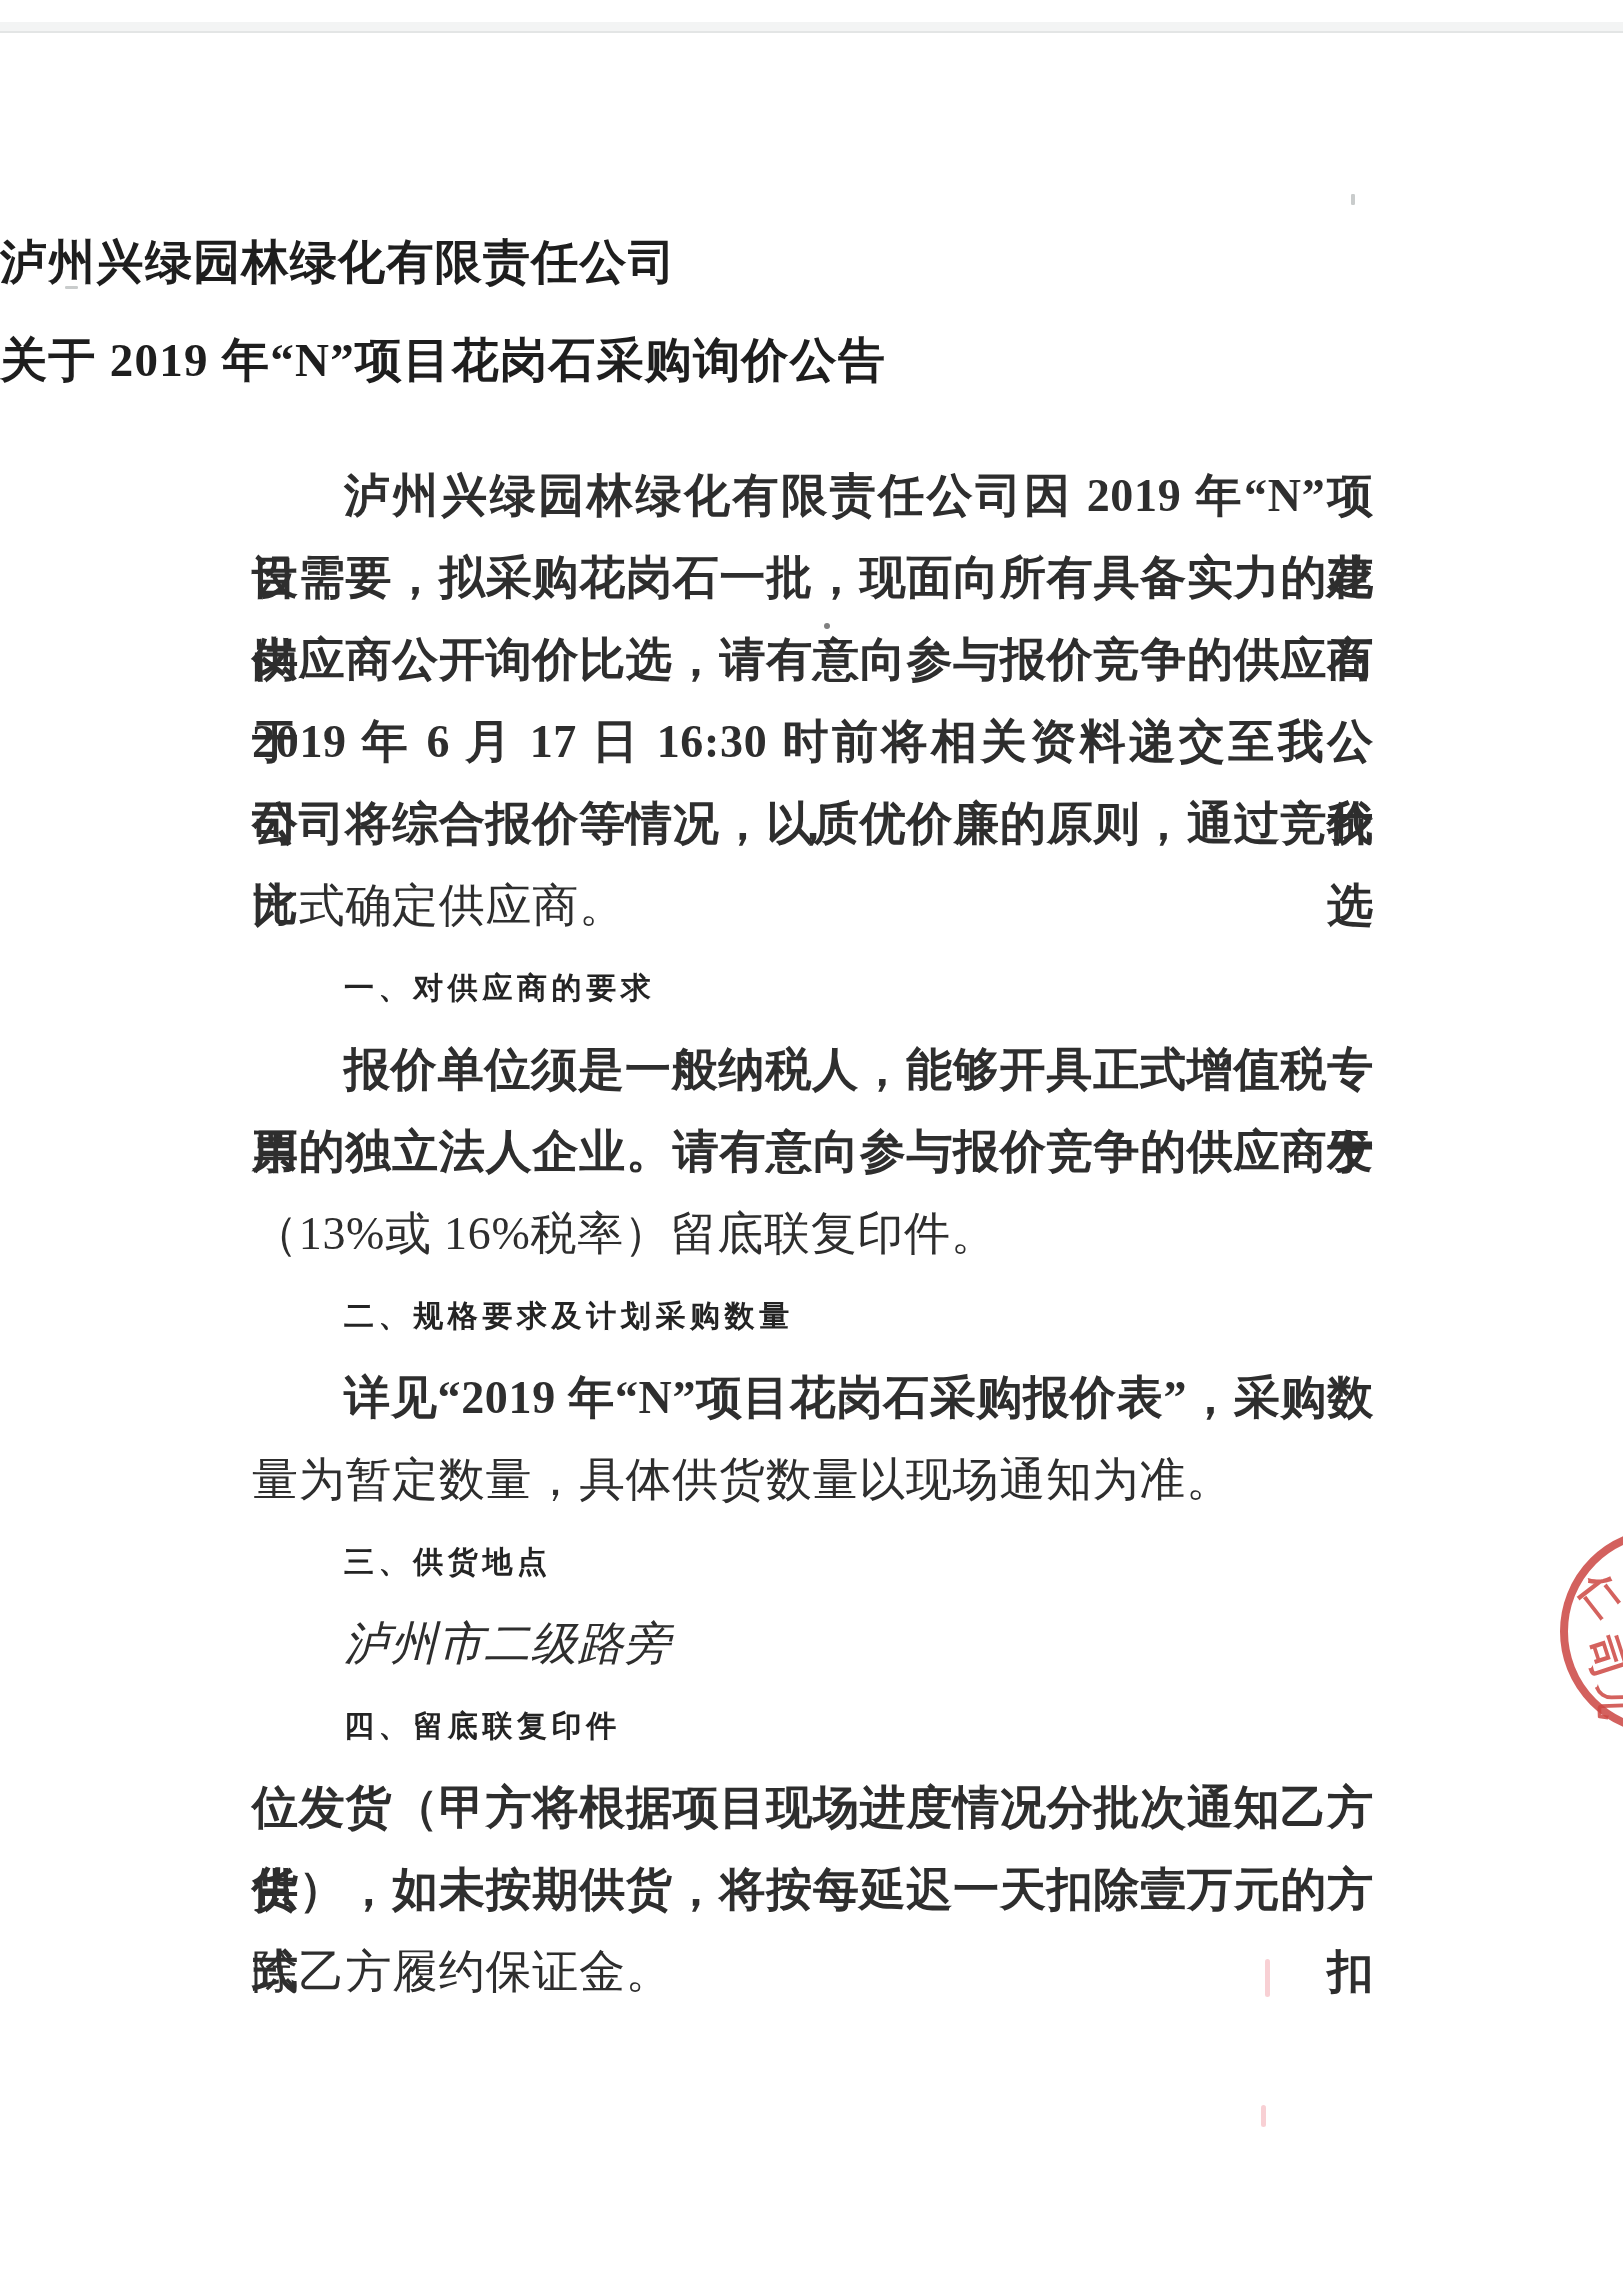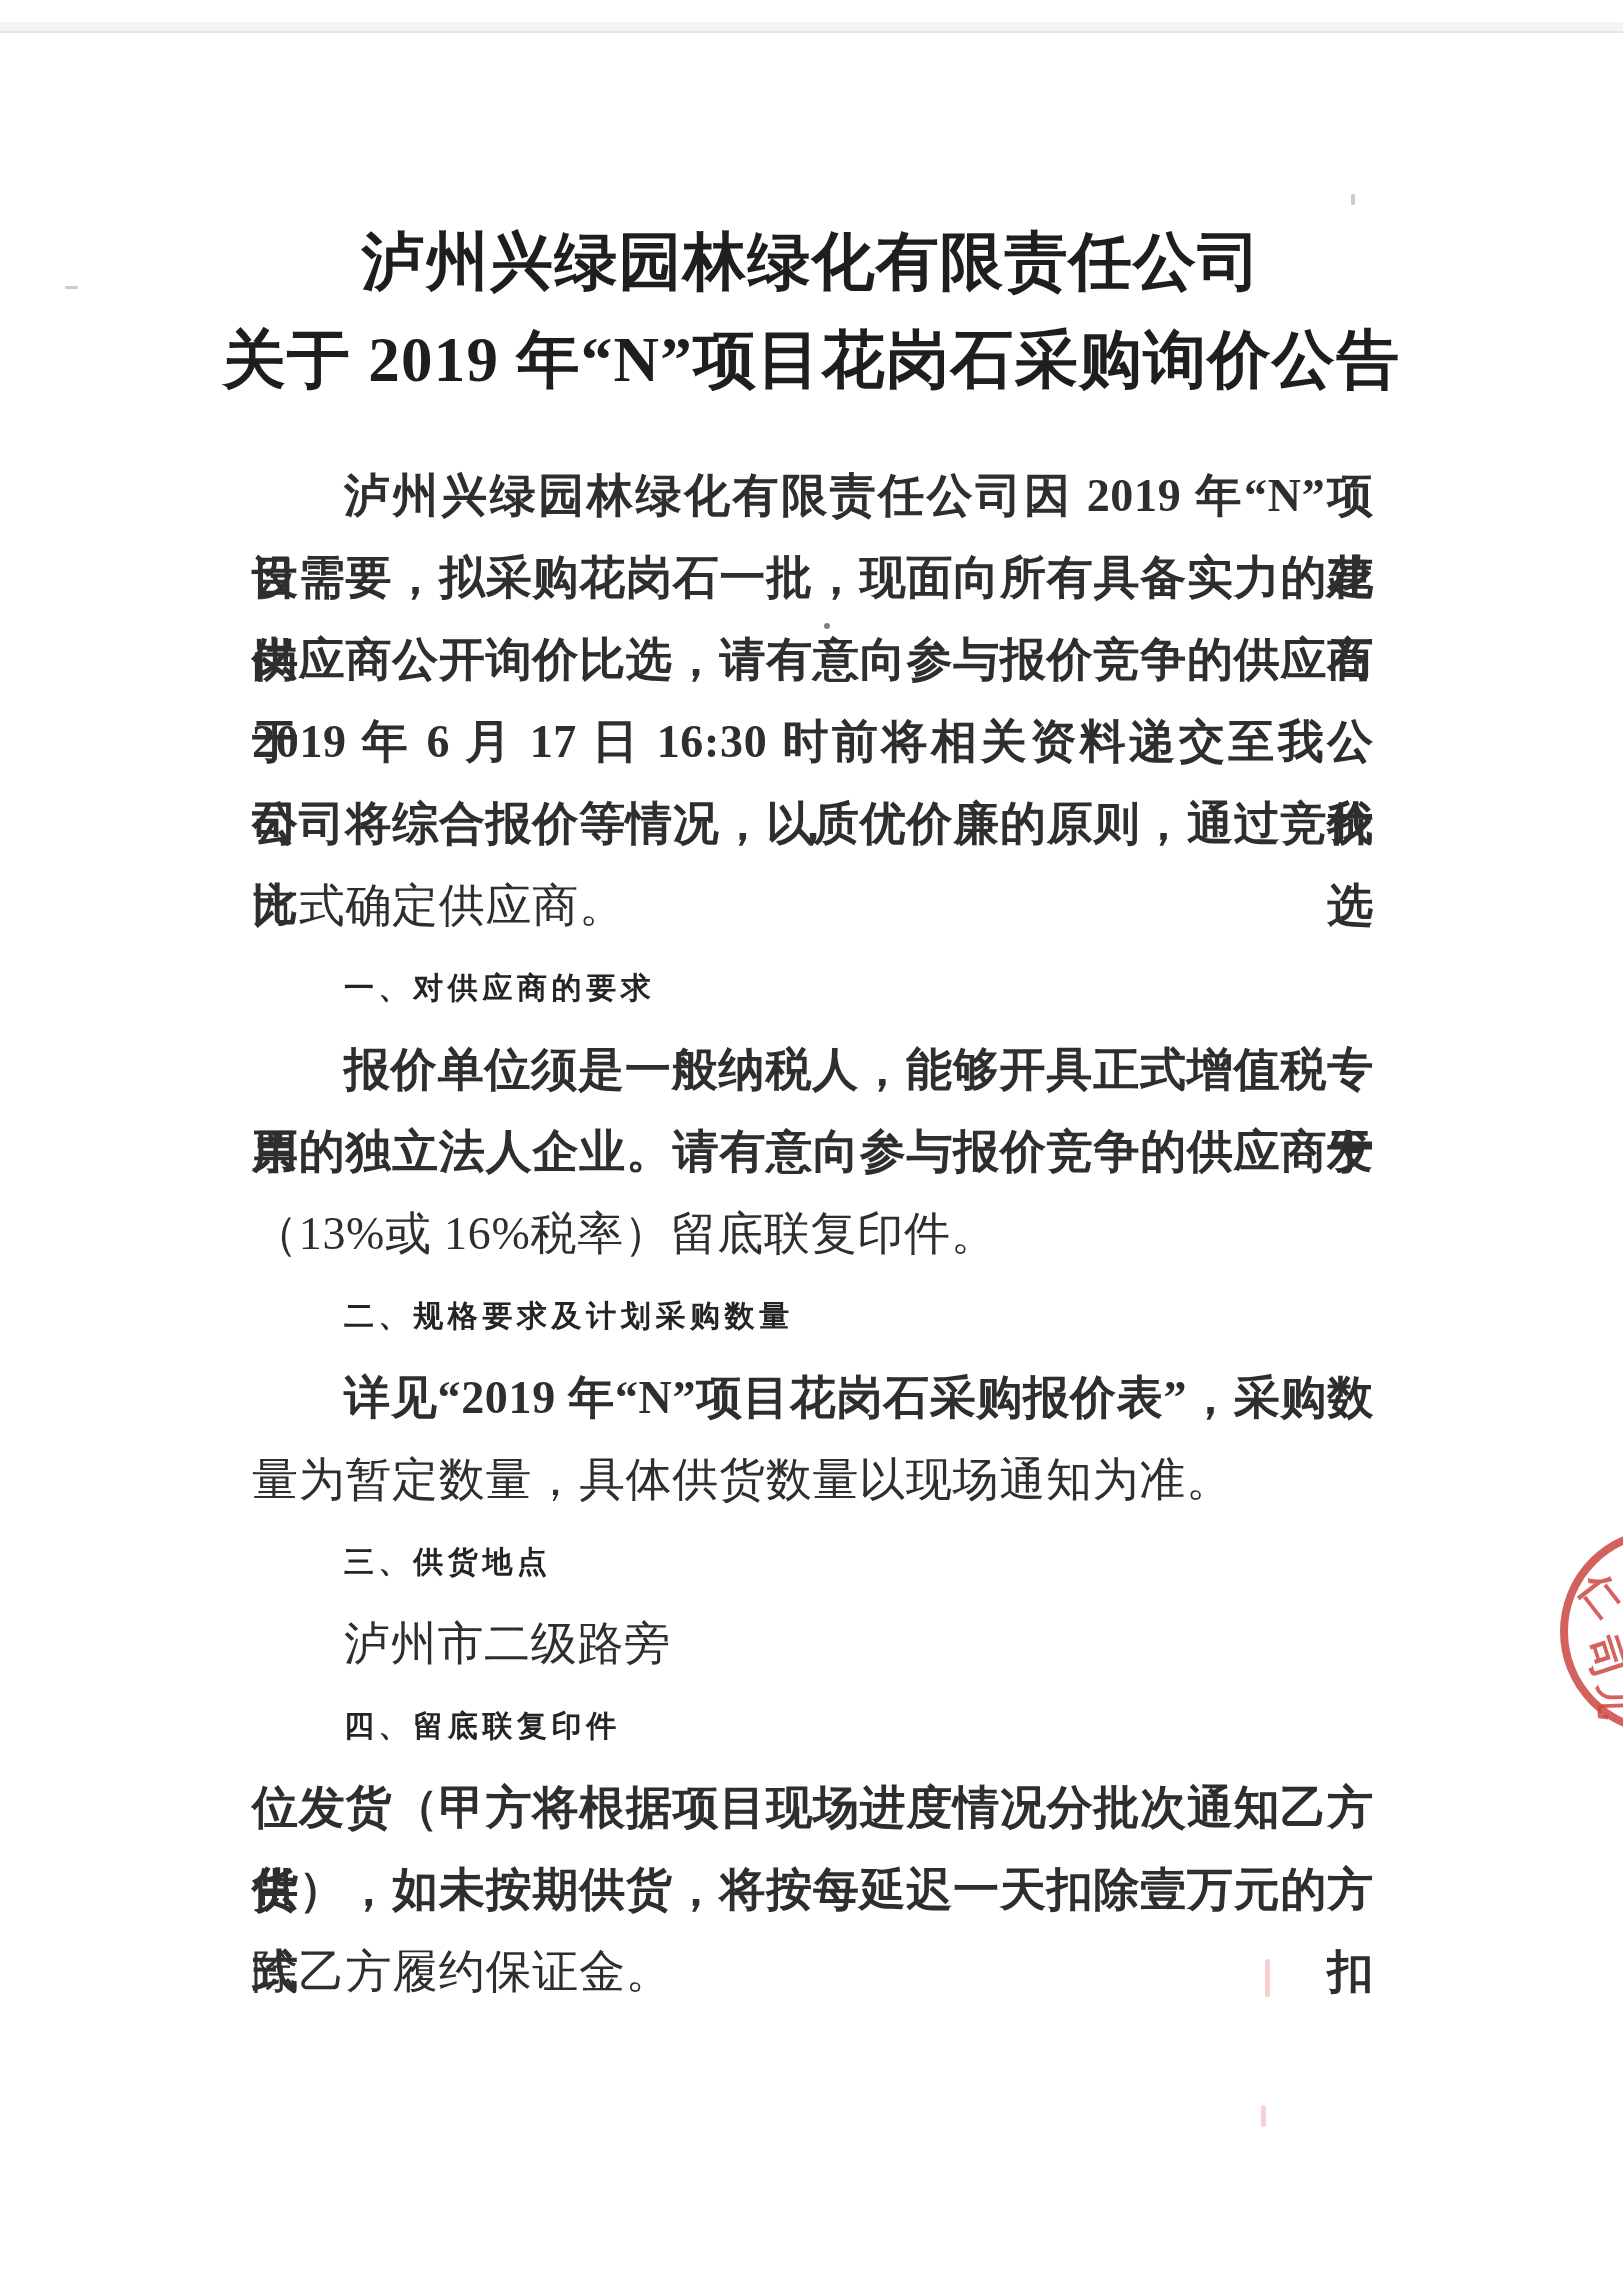--- a/index.html
+++ b/index.html
@@ -16,22 +16,22 @@
   .scanline {
     position: absolute; left: 0; top: 22px; width: 1623px; height: 9.2px;
     background: #f2f3f3; border-bottom: 2px solid #e0e3e3; opacity: .9;
   }
   .speck { position: absolute; background: #c9cccc; border-radius: 1.3px; }
   .dot   { position: absolute; background: #4a4a4a; border-radius: 50%; opacity: .7; }
   .pink  { position: absolute; background: rgba(240,150,160,.45); border-radius: 2.6px; }
 
   .title-block {
     position: absolute; left: 0; right: 0; top: 213px;
-    text-align: center;
-    font-size: 63px; line-height: 98px;
+    text-align: left;
+    font-size: 47px; line-height: 98px;
     font-weight: 700; color: #1e1e1e; letter-spacing: 1.3px;
   }
   .body-block {
     position: absolute; left: 252px; top: 455px; width: 1122px;
   }
   .ln {
     height: 82px; line-height: 82px;
     font-size: 46px; letter-spacing: 0.7px;
     white-space: nowrap;
   }
@@ -41,21 +41,21 @@
     text-align-last: justify;
     text-justify: inter-character;
     font-weight: bold;
   }
   .ind { text-indent: 92px; }
   .hd  {
     font-family: "DejaVu Sans", sans-serif;
     font-weight: 700; color: #242424;
     font-size: 30px; letter-spacing: 4.6px;
   }
-  .kai { }
+  .kai { font-style: italic; }
 
   
   .seal-ring {
     position: absolute;
     left: 1560px; top: 1528px;
     width: 207px; height: 207px;
     border-radius: 50%;
     border: 8.5px solid rgba(205, 75, 72, .88);
     box-sizing: border-box;
   }

